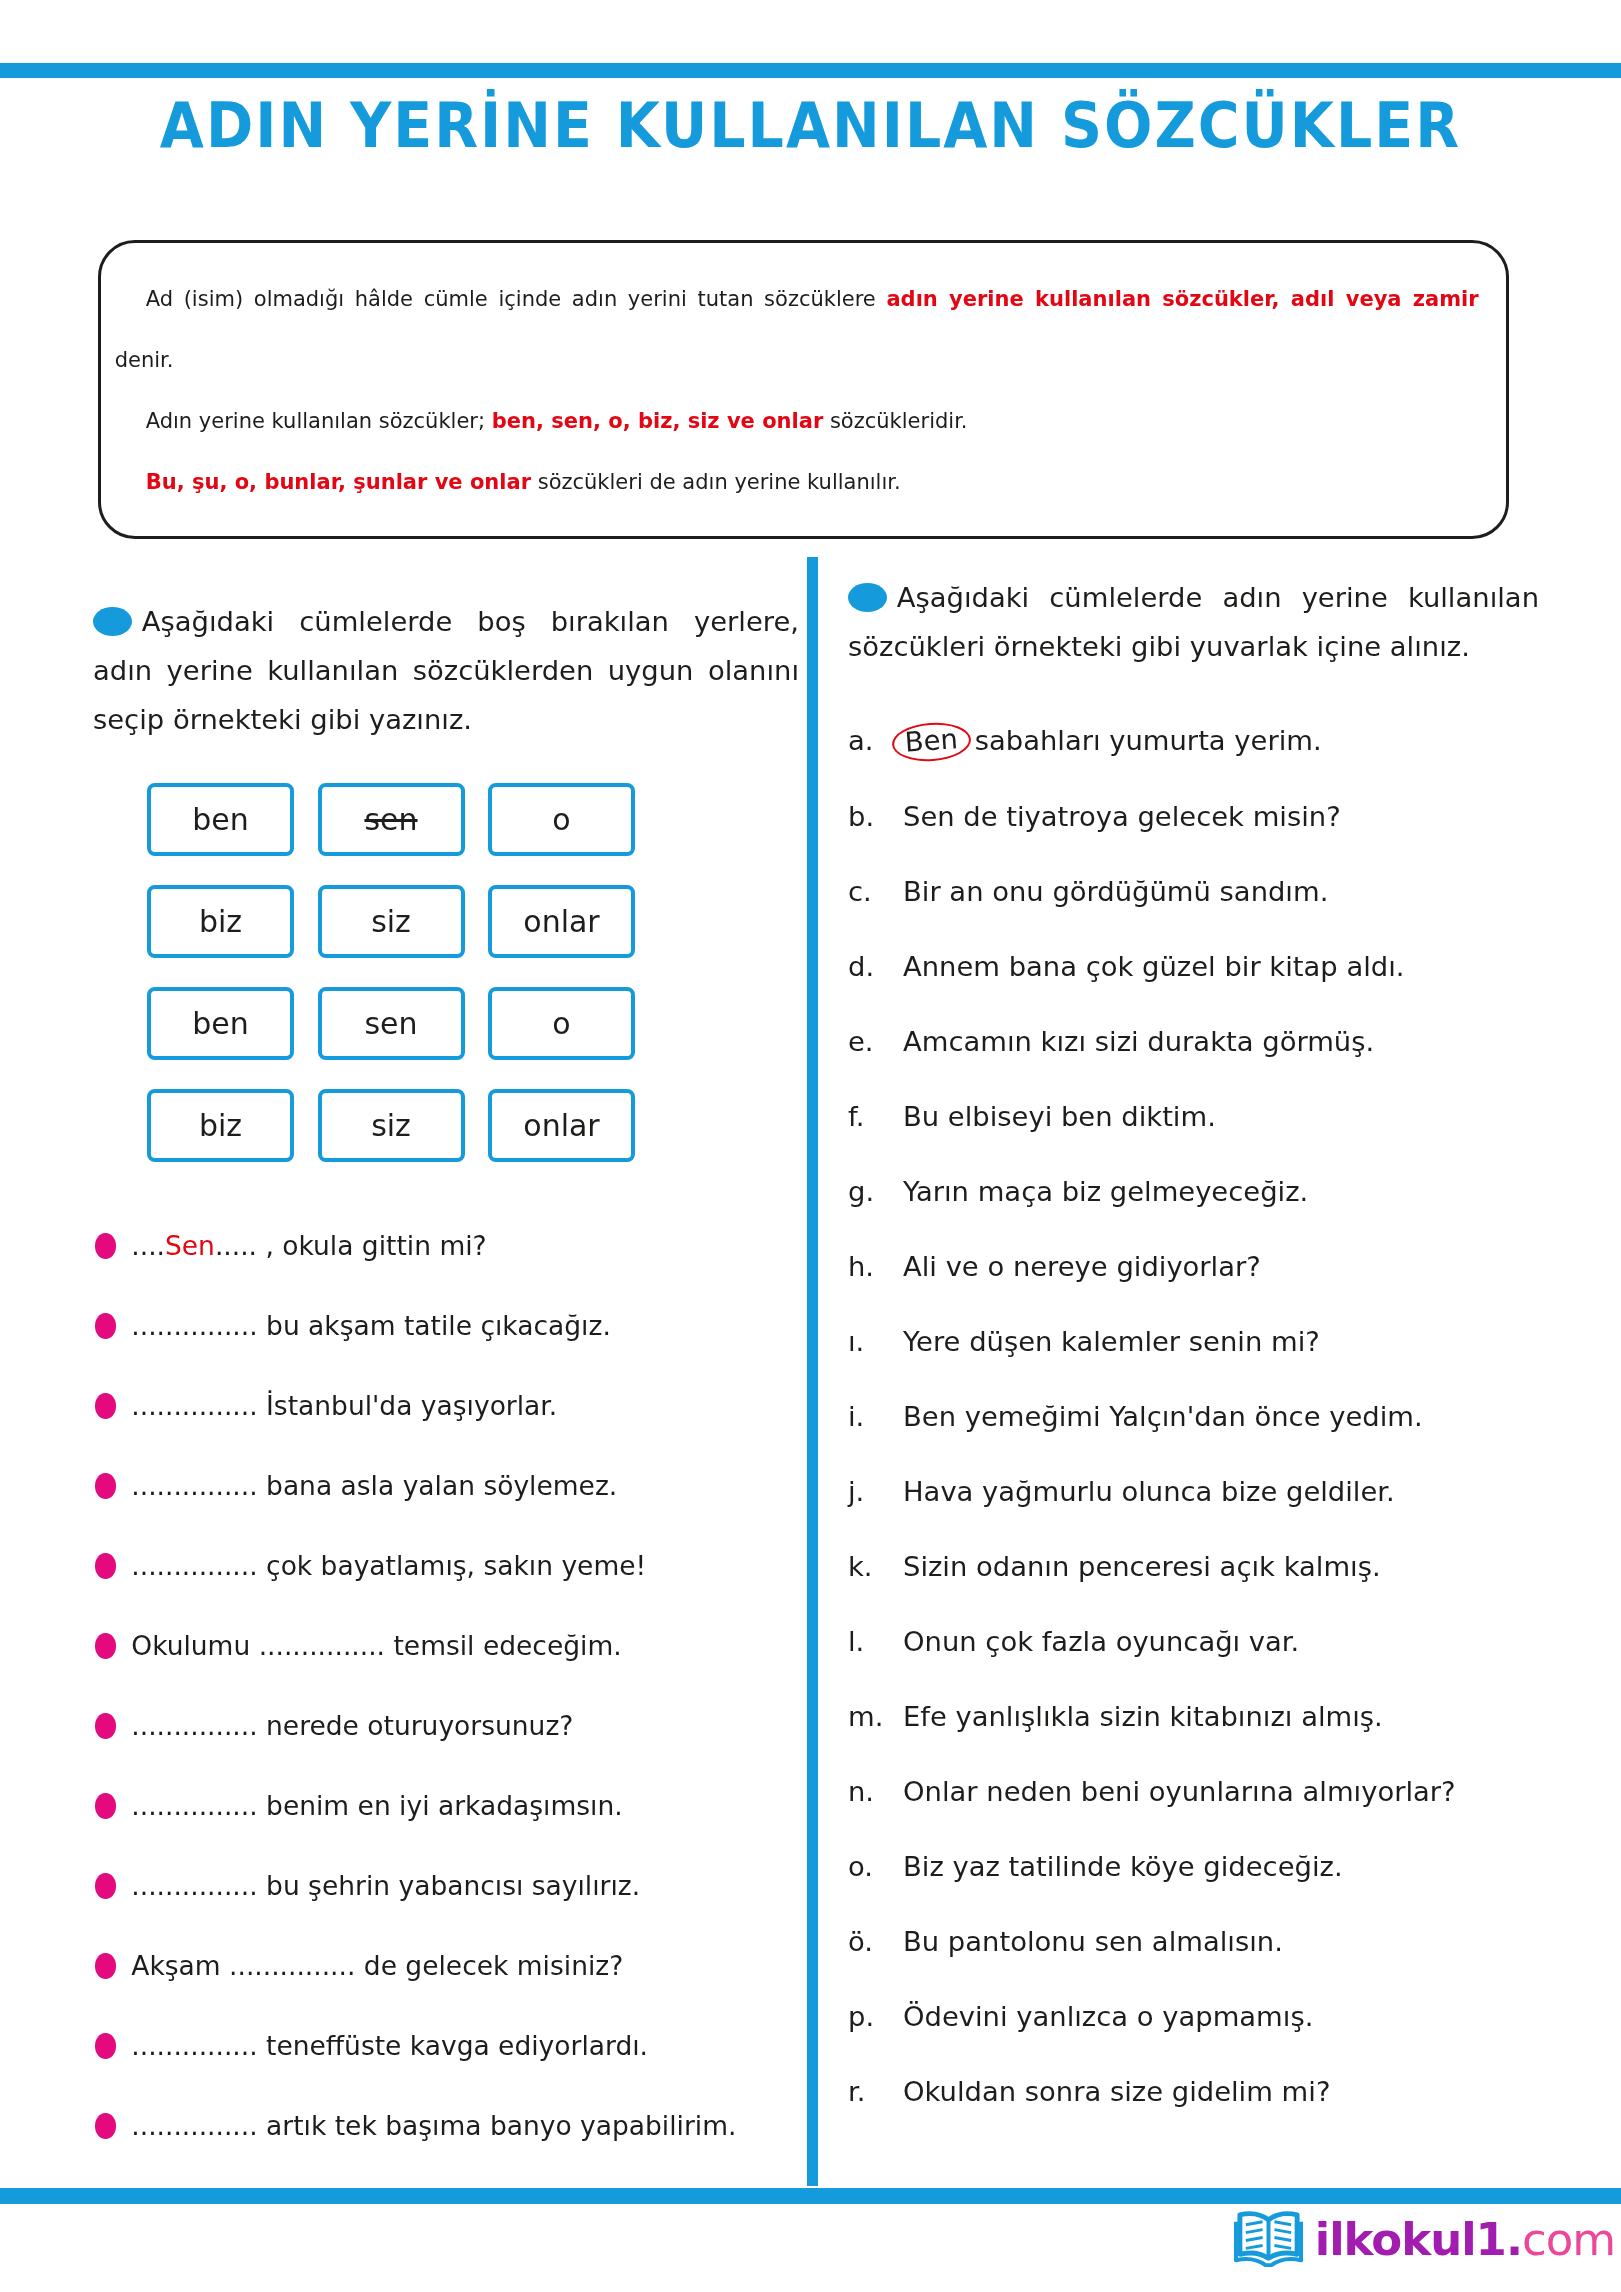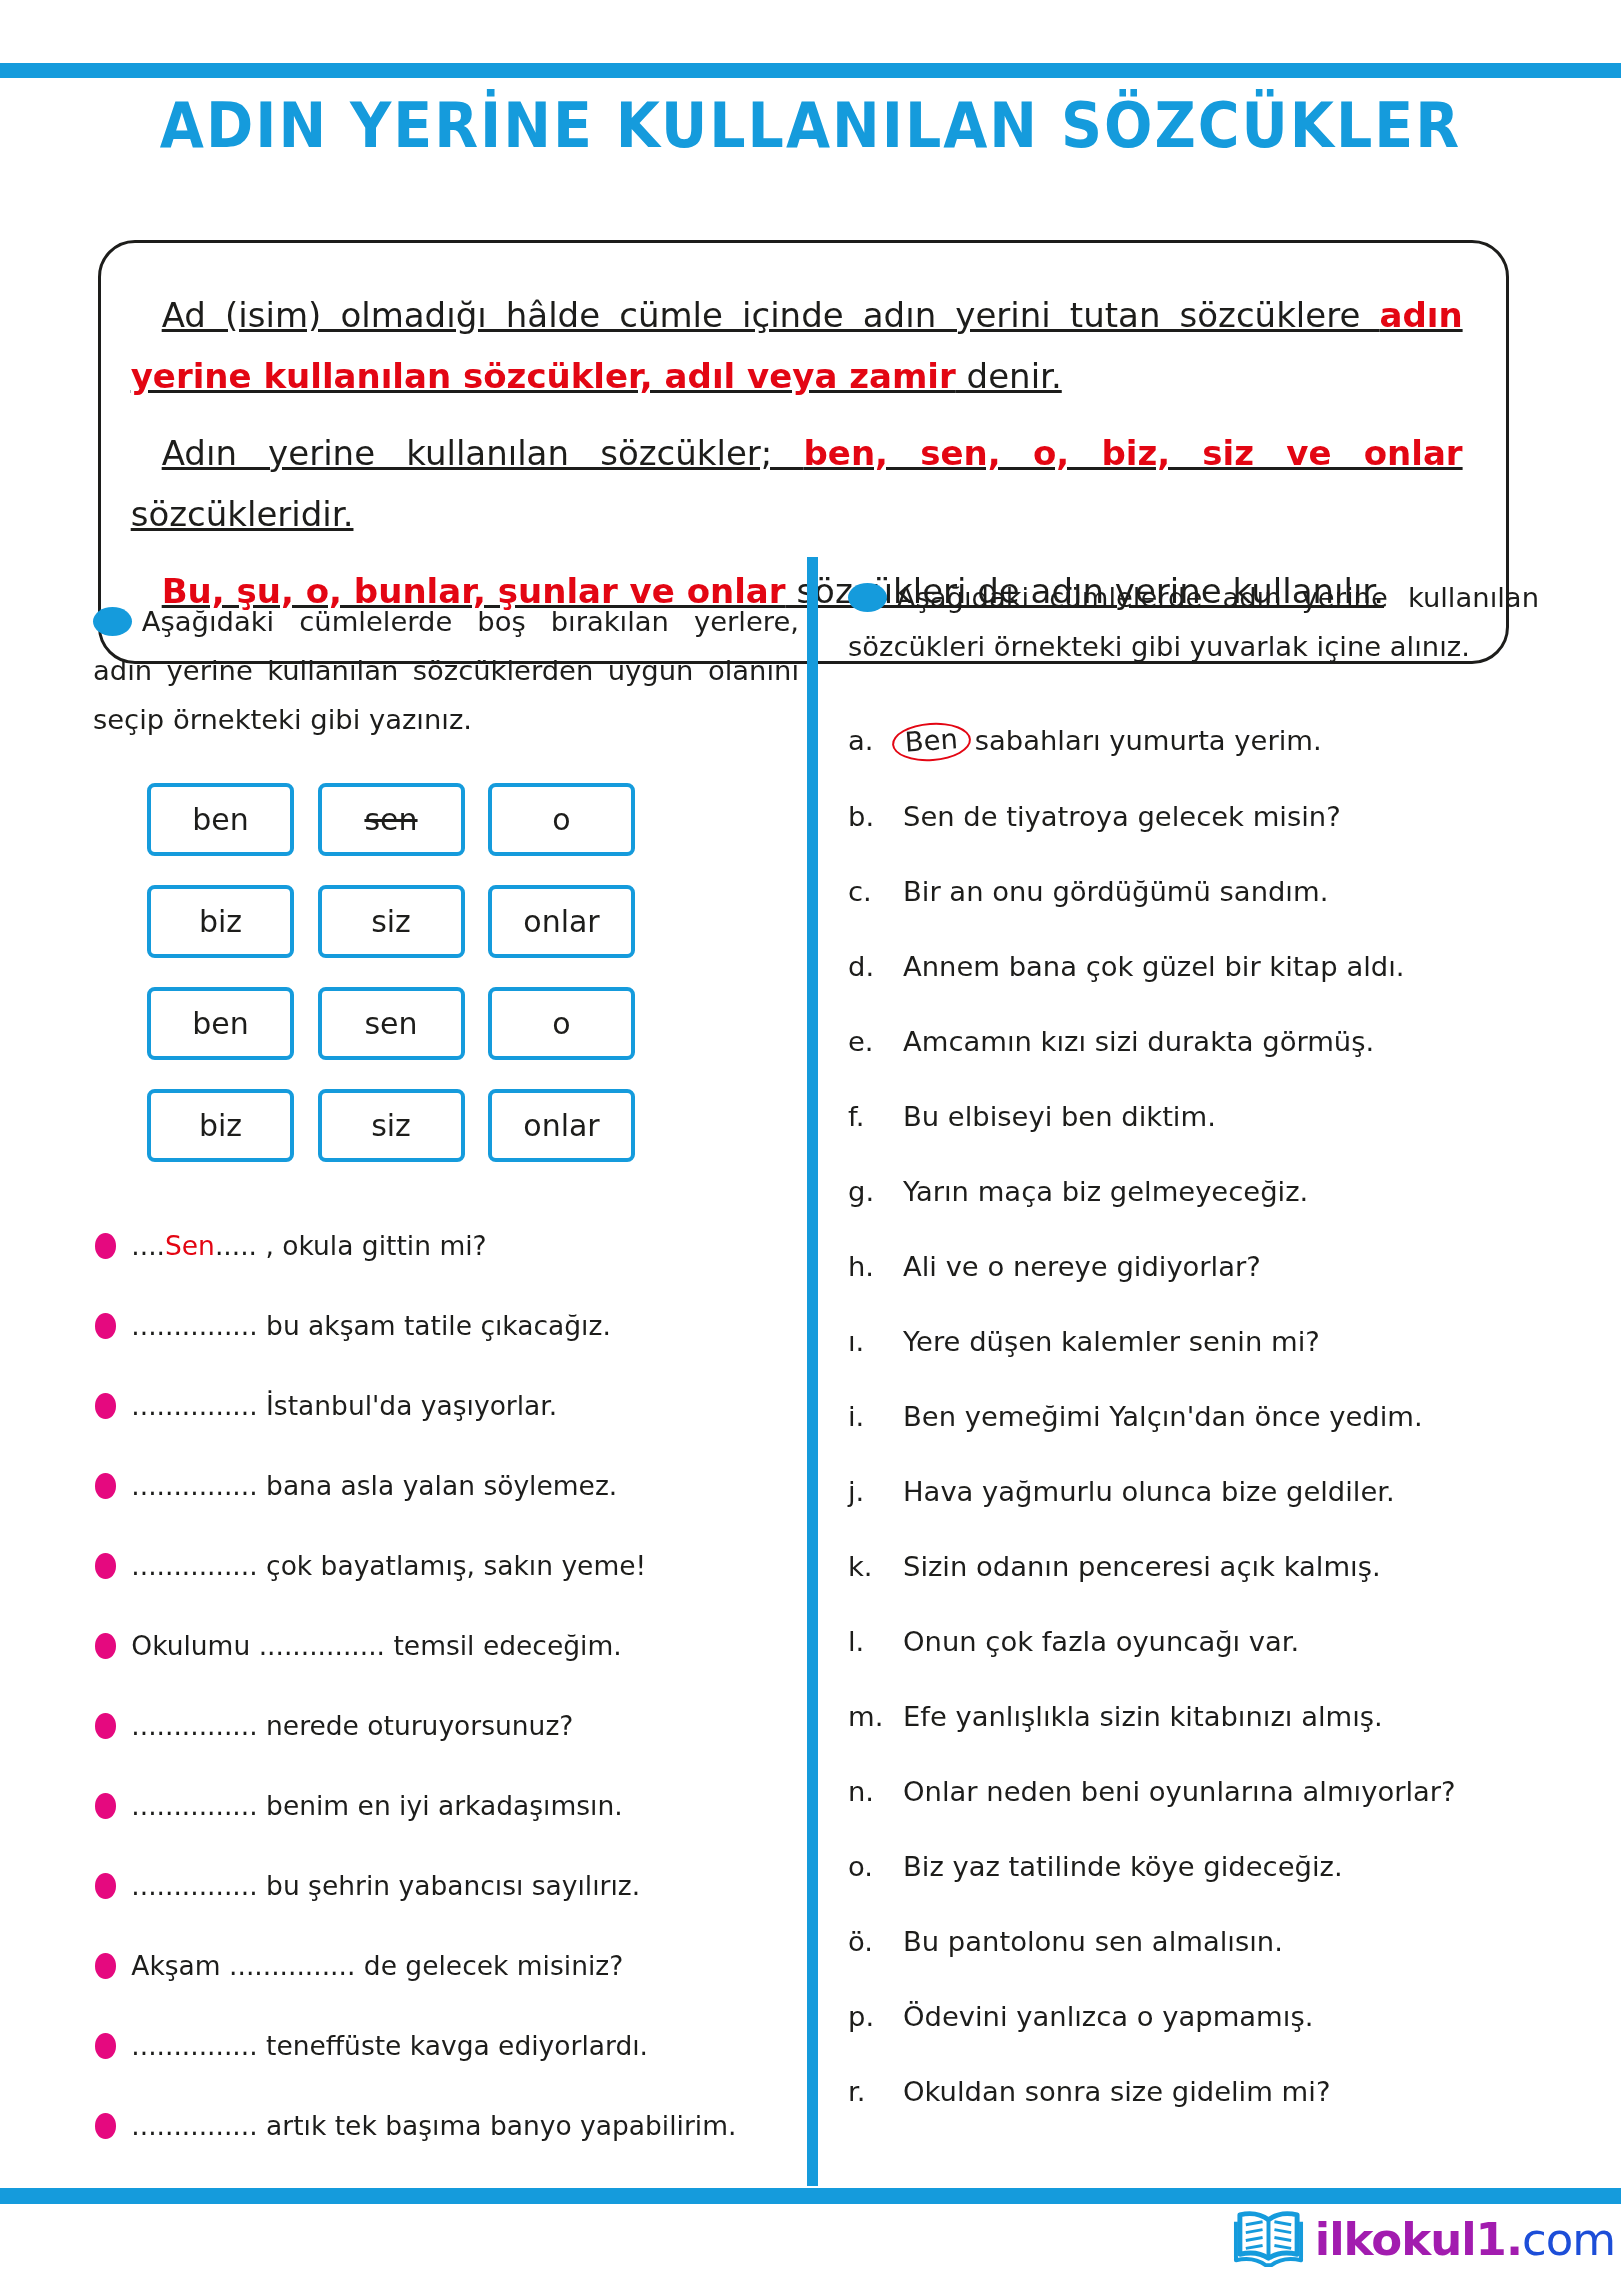--- a/index.html
+++ b/index.html
@@ -23,22 +23,22 @@
     transform: scaleY(1.08);
     white-space: nowrap;
   }
   .info-box {
     position: absolute; left: 98px; top: 240px;
     width: 1411px; box-sizing: border-box;
     border: 3.9px solid #1d1d1b; border-radius: 37px;
     padding: 25.5px 27.4px 23.5px 13.7px;
   }
   .info-par {
-    margin: 16px; font-size: 34px; line-height: 61px;
-    text-align: justify; text-indent: 31px; text-decoration: underline;
+    margin: 0; font-size: 21px; line-height: 61px;
+    text-align: justify; text-indent: 31px;
   }
   .red-bold { color: #E30613; font-weight: 700; }
   .red { color: #E30613; }
 
   .divider {
     position: absolute; left: 807px; top: 557px;
     width: 10.8px; height: 1629px; background: #159BDC;
   }
   .bottom-bar {
     position: absolute; left: 0; top: 2188px;
@@ -98,21 +98,21 @@
     padding: 1px 10.8px 2.9px; margin: -3.9px 3.9px -3.9px -10.8px;
     transform: rotate(-4deg);
   }
 
   .brand {
     position: absolute; top: 2207px; right: 5.9px;
     display: flex; align-items: center;
   }
   .book-icon { margin-right: 9.8px; }
   .brand-name { font-size: 45px; font-weight: 800; color: #a21caf; letter-spacing: -1px; }
-  .brand-tld  { font-size: 45px; font-weight: 400; color: #1d4ed8; letter-spacing: -1px; }
+  .brand-tld  { font-size: 45px; font-weight: 400; color: #ec4899; letter-spacing: -1px; }
 </style>
 </head>
 <body>
 
 <div class="top-bar"></div>
 
 <div class="page-title">ADIN YERİNE KULLANILAN SÖZCÜKLER</div>
 
 <div class="info-box">
   <div id="info-text">

